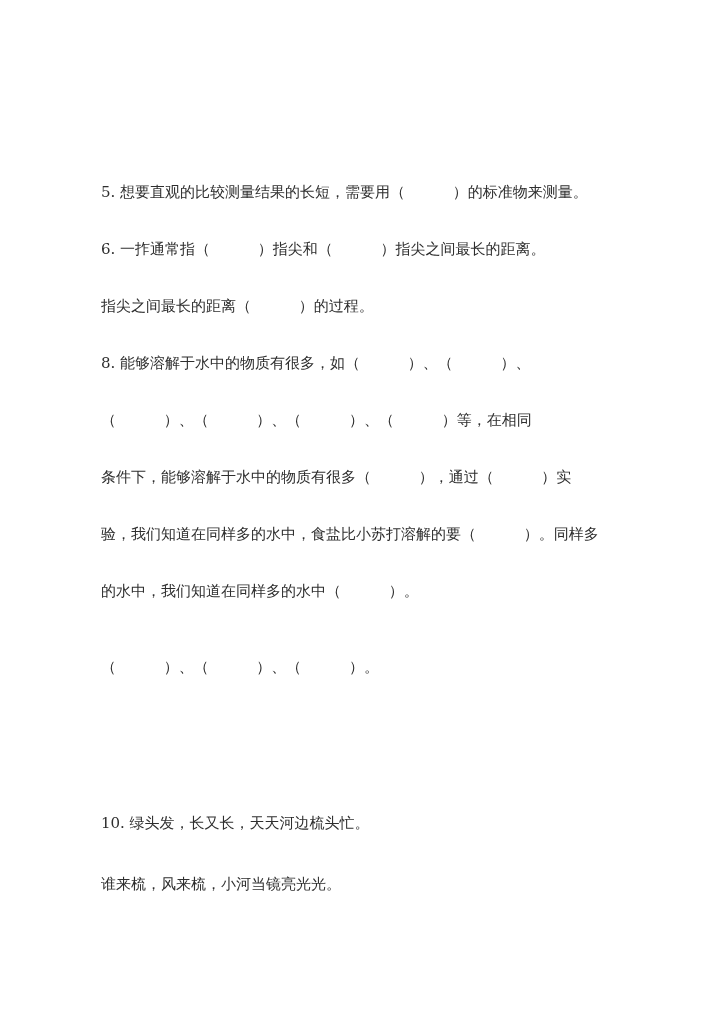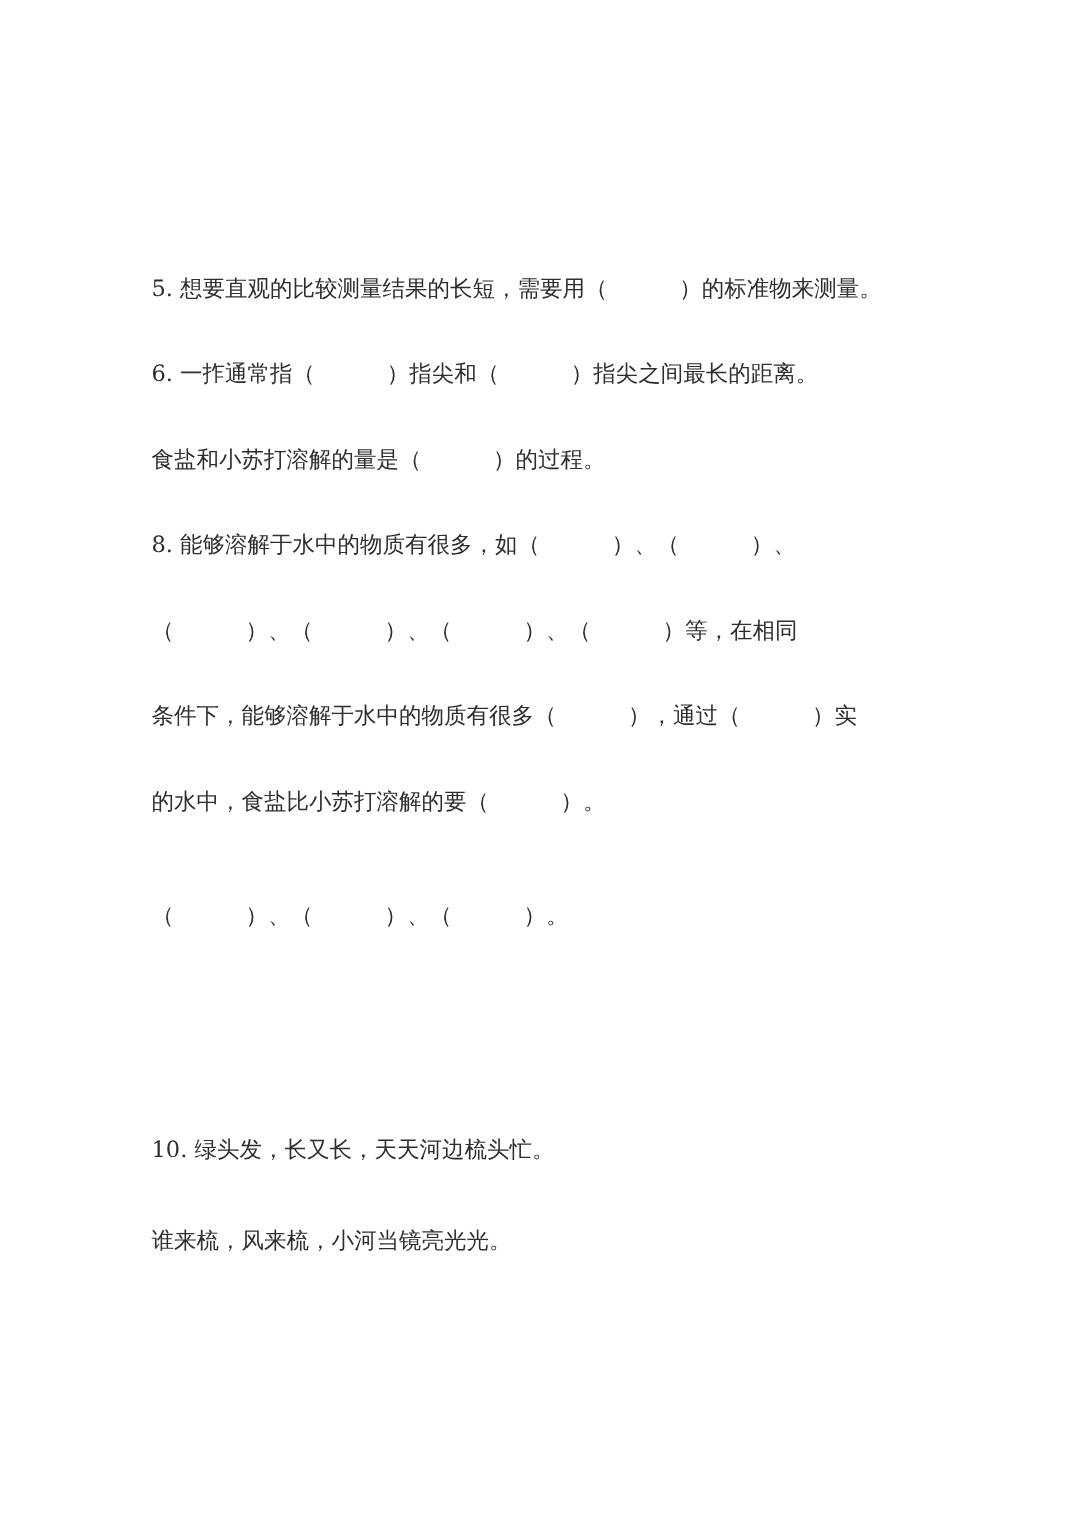--- a/index.html
+++ b/index.html
@@ -23,25 +23,26 @@
 </style>
 </head>
 <body>
 
 <div class="page">
   <div class="content">
 
     <div class="fill-section">
       <div class="t-line">5. 想要直观的比较测量结果的长短，需要用（          ）的标准物来测量。</div>
       <div class="t-line">6. 一拃通常指（          ）指尖和（          ）指尖之间最长的距离。</div>
-      <div class="t-line">食盐和小苏打溶解的量是（          ）的过程。</div>
+      <div class="t-line">指尖之间最长的距离（          ）的过程。</div>
       <div class="t-line">8. 能够溶解于水中的物质有很多，如（          ）、（          ）、</div>
       <div class="t-line">（          ）、（          ）、（          ）、（          ）等，在相同</div>
       <div class="t-line">条件下，能够溶解于水中的物质有很多（          ），通过（          ）实</div>
-      <div class="t-line">的水中，食盐比小苏打溶解的要（          ）。</div>
+      <div class="t-line">验，我们知道在同样多的水中，食盐比小苏打溶解的要（          ）。同样多</div>
+      <div class="t-line">的水中，我们知道在同样多的水中（          ）。</div>
       <div class="t-line answers-line">（          ）、（          ）、（          ）。</div>
     </div>
 
     <div class="riddle-block">
       <div class="t-line riddle-line">10. 绿头发，长又长，天天河边梳头忙。</div>
       <div class="t-line riddle-line">谁来梳，风来梳，小河当镜亮光光。</div>
       
       
     </div>
 

